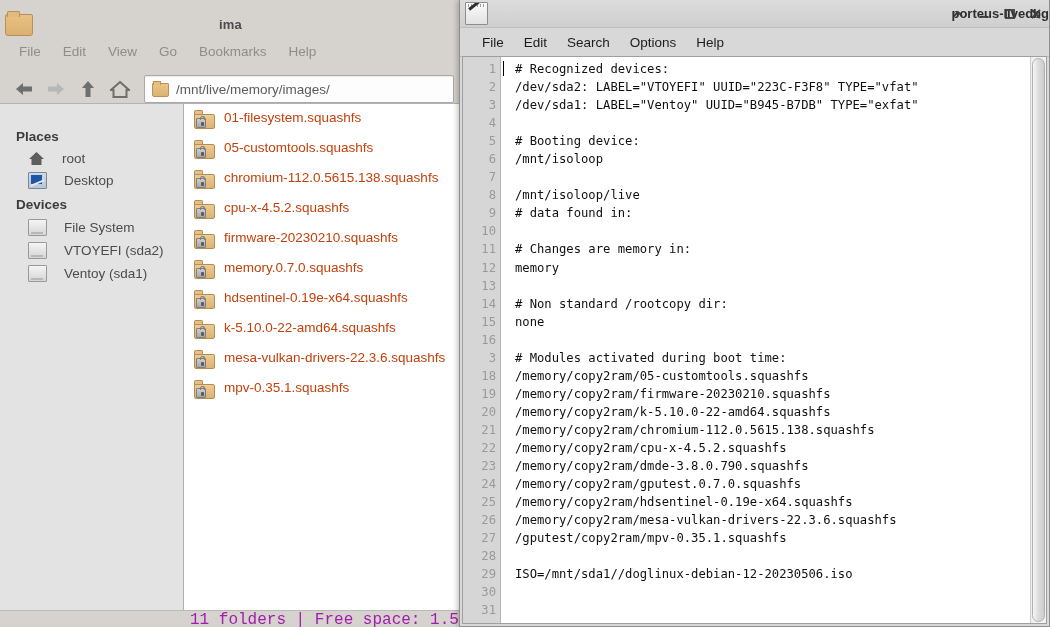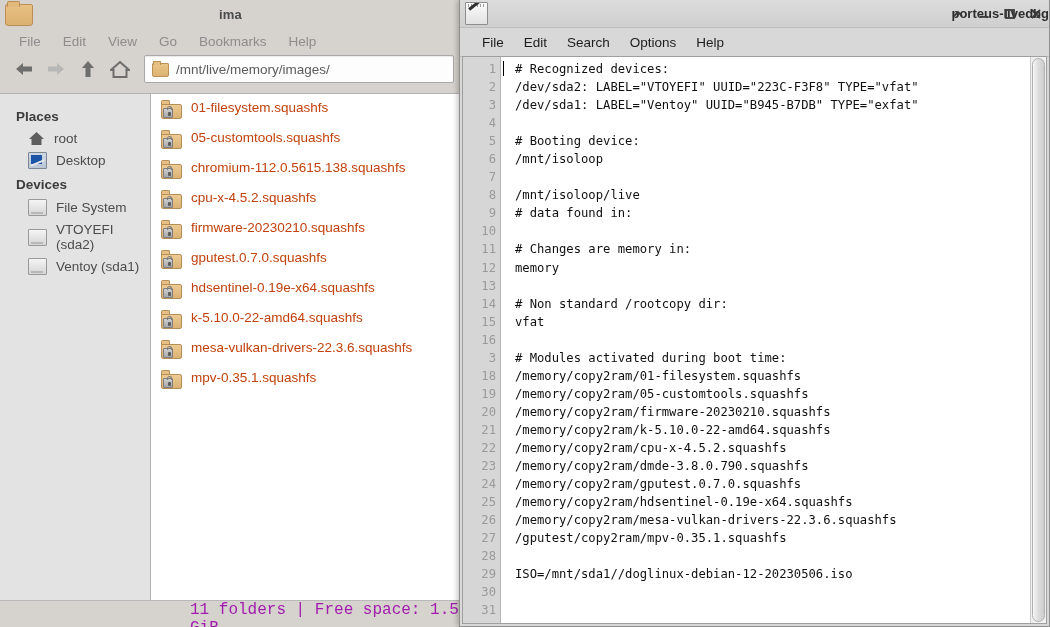--- a/index.html
+++ b/index.html
@@ -14,21 +14,21 @@
   
   #filemanager {
     position: absolute; left: 0; top: 0; width: 462px; height: 627px;
     background: #d6d2cd;
     border-right: 1px solid #9a9a9a;
     box-sizing: border-box;
   }
   .fm-titlebar {
     position: relative; height: 28px;
     background: #d6d2cd;
-    display: flex; align-items: center;
+    display: flex; align-items: center; margin-top: 10px;
   }
   .fm-title-icon {
     width: 26px; height: 20px; margin-left: 5px; margin-top: 2px;
     background: linear-gradient(#e8c184, #dcb070);
     border: 1px solid #b98f55;
     border-radius: 2px 2px 3px 3px;
     position: relative;
   }
   .fm-title-icon:before {
     content:""; position:absolute; left:1px; top:-4px; width:11px; height:5px;
@@ -41,21 +41,21 @@
     letter-spacing: .2px;
   }
   .fm-menubar {
     height: 27px; display: flex; align-items: center;
     padding-left: 8px; background: #d6d2cd;
   }
   .fm-menubar .mi {
     font-size: 13.5px; color: #8d8d8d; padding: 2px 11px; cursor: default;
   }
   .fm-toolbar {
-    height: 38px; display: flex; align-items: flex-start;
+    height: 38px; display: flex; align-items: flex-end;
     padding: 0 6px 0 10px; background: #d6d2cd; gap: 4px;
   }
   .navbtn {
     width: 28px; height: 28px; display:flex; align-items:center; justify-content:center;
   }
   .navbtn svg { display:block; }
   .pathbar {
     flex: 1; height: 26px; margin-left: 6px; margin-right: 1px;
     background: #fdfdfd; border: 1px solid #a9a9a9;
     border-radius: 2px; display: flex; align-items: center;
@@ -70,32 +70,32 @@
   }
   .pathbar .pb-folder:before {
     content:""; position:absolute; left:0px; top:-3px; width:6px; height:3px;
     background:#e4bd7f; border:1px solid #bb9157; border-bottom:none;
     border-radius:1px 1px 0 0;
   }
   .pathbar .pb-text { font-size: 13.5px; color: #5c5c5c; white-space:nowrap; }
 
   .fm-body { display: flex; height: 507px; }
   .fm-sidebar {
-    width: 151px; background: #e3e3e3;
+    width: 184px; background: #e3e3e3;
     border-top: 1px solid #b3b3b3;
     border-right: 1px solid #b0b0b0;
     box-sizing: border-box;
-    padding-top: 10px; height: 100%;
+    padding-top: 20px; height: 100%;
   }
   .sb-header {
     font-size: 13.5px; font-weight: bold; color: #3c3c3c;
     padding: 5px 0 4px 16px;
   }
   .sb-item {
-    display: flex; align-items: center; gap: 9px;
+    display: flex; align-items: center; gap: 17px;
     padding: 3px 0 3px 28px; font-size: 13.5px; color: #4c4c4c;
   }
   .ico-home {
     width:17px;height:15px;flex:none;position:relative;
   }
   .ico-desktop {
     width:17px;height:15px;flex:none;
     background:linear-gradient(#cfd9e4,#b9c6d6);
     border:1px solid #7b8794; border-radius:1px; position:relative;
   }
@@ -377,21 +377,21 @@
                 <span class="lock"></span>
               </span>
               <span>firmware-20230210.squashfs</span>
             </div>
             <div class="fm-row">
               <span class="ico-folderlock">
                 <span class="ftab"></span>
                 <span class="fbody"></span>
                 <span class="lock"></span>
               </span>
-              <span>gputest.0.7.0.squashfs</span>
+              <span>memory.0.7.0.squashfs</span>
             </div>
             <div class="fm-row">
               <span class="ico-folderlock">
                 <span class="ftab"></span>
                 <span class="fbody"></span>
                 <span class="lock"></span>
               </span>
               <span>hdsentinel-0.19e-x64.squashfs</span>
             </div>
             <div class="fm-row">
@@ -513,27 +513,27 @@
           <div class="cl"># Booting device:</div>
           <div class="cl">/mnt/isoloop</div>
           <div class="cl">&nbsp;</div>
           <div class="cl">/mnt/isoloop/live</div>
           <div class="cl"># data found in:</div>
           <div class="cl">&nbsp;</div>
           <div class="cl"># Changes are memory in:</div>
           <div class="cl">memory</div>
           <div class="cl">&nbsp;</div>
           <div class="cl"># Non standard /rootcopy dir:</div>
-          <div class="cl">vfat</div>
+          <div class="cl">none</div>
           <div class="cl">&nbsp;</div>
           <div class="cl"># Modules activated during boot time:</div>
-          <div class="cl">/memory/copy2ram/01-filesystem.squashfs</div>
           <div class="cl">/memory/copy2ram/05-customtools.squashfs</div>
           <div class="cl">/memory/copy2ram/firmware-20230210.squashfs</div>
           <div class="cl">/memory/copy2ram/k-5.10.0-22-amd64.squashfs</div>
+          <div class="cl">/memory/copy2ram/chromium-112.0.5615.138.squashfs</div>
           <div class="cl">/memory/copy2ram/cpu-x-4.5.2.squashfs</div>
           <div class="cl">/memory/copy2ram/dmde-3.8.0.790.squashfs</div>
           <div class="cl">/memory/copy2ram/gputest.0.7.0.squashfs</div>
           <div class="cl">/memory/copy2ram/hdsentinel-0.19e-x64.squashfs</div>
           <div class="cl">/memory/copy2ram/mesa-vulkan-drivers-22.3.6.squashfs</div>
           <div class="cl">/gputest/copy2ram/mpv-0.35.1.squashfs</div>
           <div class="cl">&nbsp;</div>
           <div class="cl">ISO=/mnt/sda1//doglinux-debian-12-20230506.iso</div>
           <div class="cl">&nbsp;</div>
         </div>

